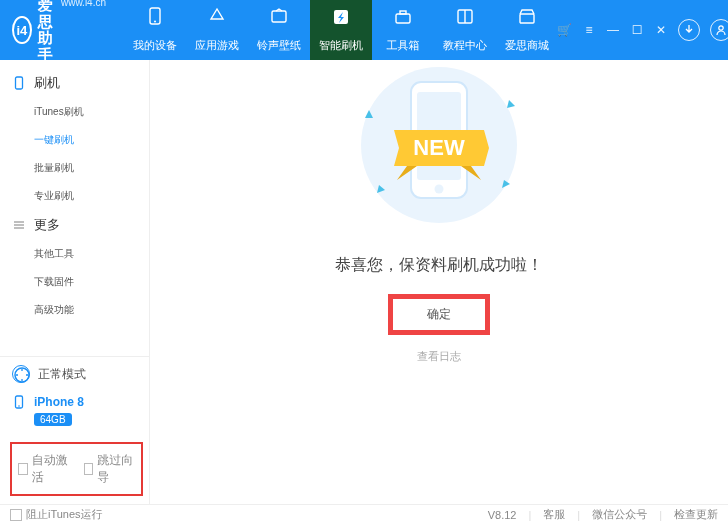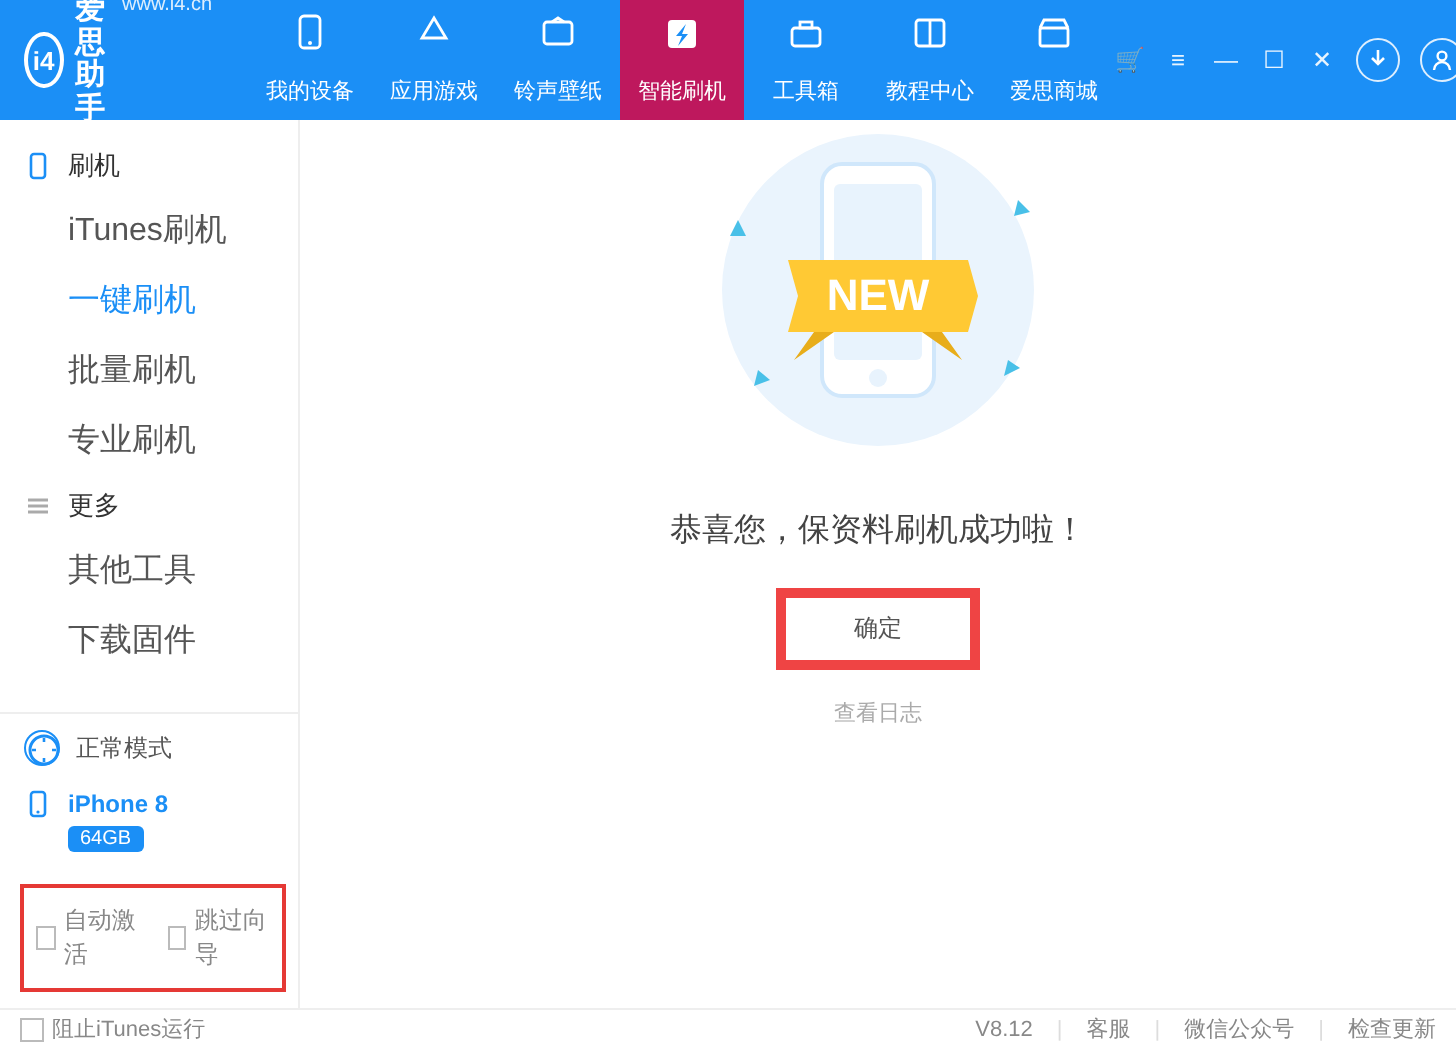--- a/index.html
+++ b/index.html
@@ -8,35 +8,35 @@
   
   .header { background: #1b8ff6; height: 60px; display: flex; align-items: center; padding: 0 8px 0 12px; color: #fff; }
   .brand { display: flex; align-items: center; gap: 6px; margin-right: 18px; }
   .brand-logo { width: 28px; height: 28px; border-radius: 50%; border: 2px solid #fff; display: flex; align-items: center; justify-content: center; font-weight: bold; font-size: 13px; }
   .brand-text { display: flex; flex-direction: row; line-height: 1.1; }
   .brand-title { font-size: 15px; font-weight: bold; }
   .brand-url { font-size: 10px; opacity: .85; }
 
   .nav { display: flex; height: 100%; }
   .nav-item { width: 62px; display: flex; flex-direction: column; align-items: center; justify-content: center; gap: 13px; cursor: pointer; font-size: 11px; color: #fff; }
-  .nav-item.active { background: #be185d; }
+  .nav-item.active { background: #14532d; }
   .nav-icon { width: 20px; height: 18px; display: flex; align-items: center; justify-content: center; }
 
   .header-right { margin-left: auto; display: flex; align-items: center; gap: 10px; color: #fff; }
   .winbtn { width: 14px; height: 14px; display: flex; align-items: center; justify-content: center; cursor: pointer; opacity:.9; font-size:12px; }
   .circlebtn { width: 22px; height: 22px; border: 1.5px solid rgba(255,255,255,.85); border-radius: 50%; display: flex; align-items: center; justify-content: center; cursor: pointer; }
 
   
   .body { display: flex; height: 444px; }
   .sidebar { width: 150px; border-right: 1px solid #eee; display: flex; flex-direction: column; background:#fff; }
   .side-scroll { flex: 1; overflow: hidden; padding-top: 8px; }
   .side-group { padding: 6px 12px; display: flex; align-items: center; gap: 8px; color: #333; font-size: 13px; }
   .side-group .grp-icon { width: 14px; display:flex; align-items:center; justify-content:center; color:#1b8ff6; }
   .side-group.more .grp-icon { color:#aaa; }
-  .side-item { padding: 7px 12px 7px 34px; cursor: pointer; font-size: 16px; color: #555; }
+  .side-item { padding: 7px 12px 7px 34px; cursor: pointer; font-size: 10px; color: #555; }
   .side-item.active { color: #1b8ff6; }
 
   .side-bottom { border-top: 1px solid #eee; }
   .mode-row { display: flex; align-items: center; gap: 8px; padding: 8px 12px; font-size: 12px; }
   .mode-icon { width: 18px; height: 18px; border-radius: 50%; border: 1.5px solid #1b8ff6; position: relative; }
   .mode-icon:after { content:""; position:absolute; inset:4px; border-radius:50%; }
   .device-row { padding: 4px 12px 10px 12px; }
   .device-line { display:flex; align-items:flex-end; gap:8px; color:#1b8ff6; font-weight:600; }
   .device-line .phone-icon { width:14px; height:14px; }
   .capacity-badge { display:inline-block; margin-top:4px; margin-left:22px; background:#1b8ff6; color:#fff; font-size:10px; padding:1px 6px; border-radius:3px; }
@@ -175,20 +175,21 @@
             <svg width="14" height="14" viewBox="0 0 14 14">
               <line x1="2" y1="4" x2="12" y2="4" stroke="#aaa" stroke-width="1.5"></line>
               <line x1="2" y1="7" x2="12" y2="7" stroke="#aaa" stroke-width="1.5"></line>
               <line x1="2" y1="10" x2="12" y2="10" stroke="#aaa" stroke-width="1.5"></line>
             </svg>
           </span>
           <span>更多</span>
         </div>
         <div class="side-item">其他工具</div>
         <div class="side-item">下载固件</div>
+        <div class="side-item">高级功能</div>
       </div>
     <div class="side-bottom">
       <div class="mode-row">
         <span class="mode-icon">
           <svg width="18" height="18" viewBox="0 0 18 18" style="position:absolute;inset:0">
               <circle cx="9" cy="9" r="7" fill="none" stroke="#1b8ff6" stroke-width="1.5"></circle>
               <path d="M9 3v2M15 9h-2M9 15v-2M3 9h2" stroke="#1b8ff6" stroke-width="1.3"></path>
             </svg>
         </span>
         <span>正常模式</span>

